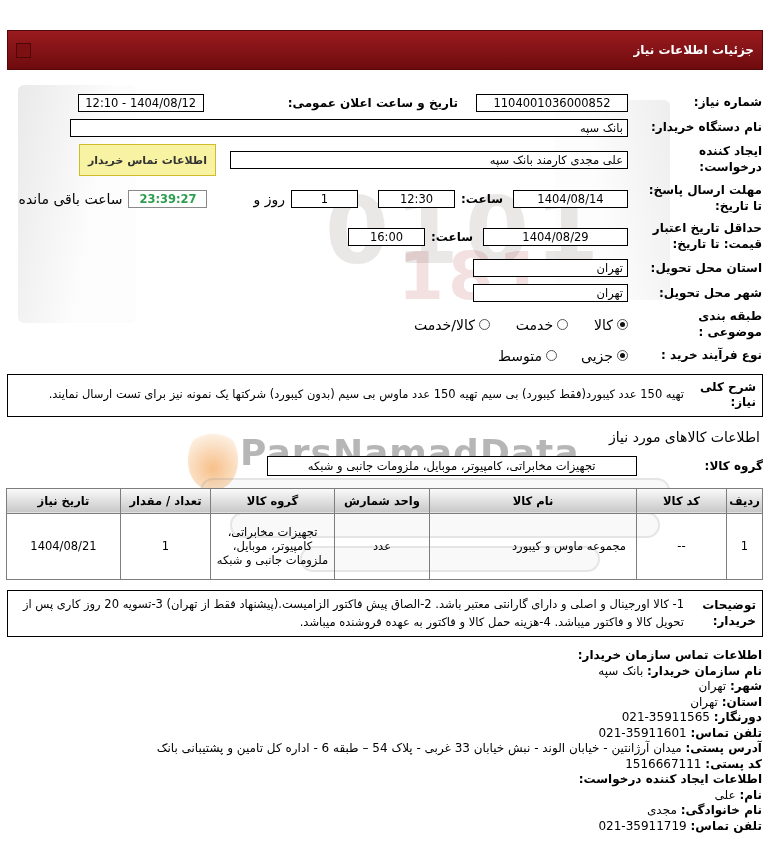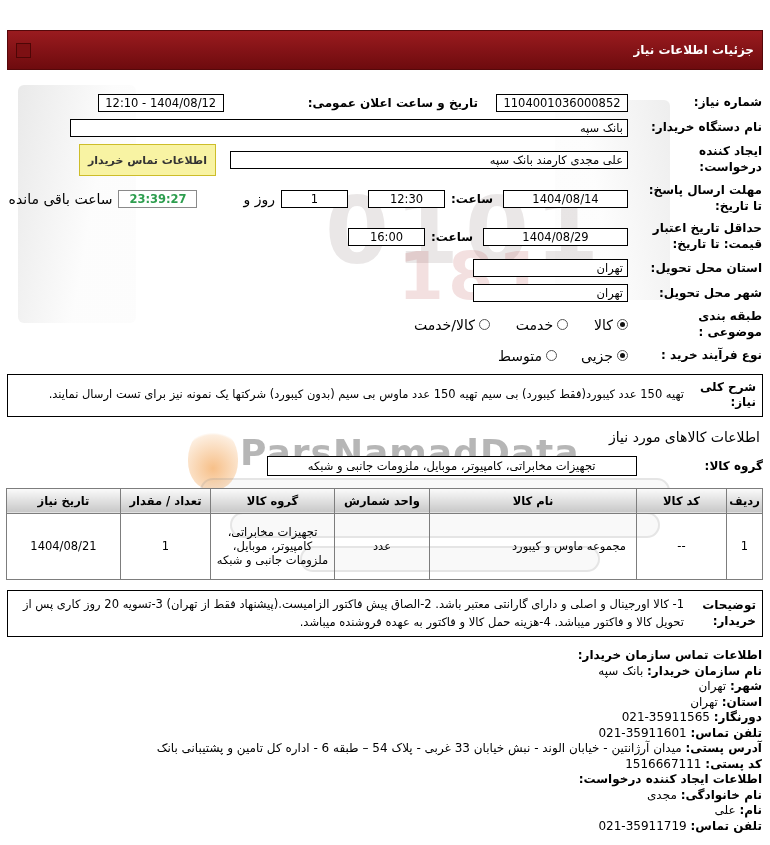--- a/index.html
+++ b/index.html
@@ -107,39 +107,39 @@
 
   <div class="header-bar">
     <span class="header-title">جزئیات اطلاعات نیاز</span>
     <span class="header-left-icon"></span>
   </div>
 
   <div class="form-area">
 
     <div class="form-row">
       <span class="f-label">شماره نیاز:</span>
-      <span class="box" style="width:132px">1104001036000852</span>
+      <span class="box" style="width:152px">1104001036000852</span>
       <span class="inline-label" style="margin-right:12px">تاریخ و ساعت اعلان عمومی:</span>
       <span class="box ltr" style="width:126px;margin-right:78px">12:10 - 1404/08/12</span>
     </div>
 
     <div class="form-row">
       <span class="f-label">نام دستگاه خریدار:</span>
       <span class="box rstart" style="width:558px">بانک سپه</span>
     </div>
 
     <div class="form-row">
       <span class="f-label">ایجاد کننده درخواست:</span>
       <span class="box rstart" style="width:398px">علی مجدی کارمند بانک سپه</span>
       <span class="btn-yellow" style="margin-right:8px">اطلاعات تماس خریدار</span>
     </div>
 
     <div class="form-row">
       <span class="f-label">مهلت ارسال پاسخ: تا تاریخ:</span>
-      <span class="box" style="width:125px">1404/08/14</span>
+      <span class="box" style="width:115px">1404/08/14</span>
       <span class="inline-label" style="margin-right:4px">ساعت:</span>
       <span class="box" style="width:77px">12:30</span>
       <span class="box" style="width:67px;margin-right:14px">1</span>
       <span class="opt-label">روز و</span>
       <span class="box countdown ltr" style="width:79px;margin-right:40px">23:39:27</span>
       <span class="opt-label">ساعت باقی مانده</span>
     </div>
 
     <div class="form-row">
       <span class="f-label">حداقل تاریخ اعتبار قیمت: تا تاریخ:</span>
@@ -270,26 +270,26 @@
       <span class="c-value">میدان آرژانتین - خیابان الوند - نبش خیابان 33 غربی - پلاک 54 – طبقه 6 - اداره کل تامین و پشتیبانی بانک</span>
     </div>
     <div class="contact-line">
       <span class="c-label">کد پستی:</span>
       <span class="c-value ltr">1516667111</span>
     </div>
 
     <div class="contact-line c-title">اطلاعات ایجاد کننده درخواست:</div>
 
     <div class="contact-line">
+      <span class="c-label">نام:</span>
+      <span class="c-value">علی</span>
+    </div>
+    <div class="contact-line">
       <span class="c-label">نام خانوادگی:</span>
       <span class="c-value">مجدی</span>
     </div>
     <div class="contact-line">
-      <span class="c-label">نام:</span>
-      <span class="c-value">علی</span>
-    </div>
-    <div class="contact-line">
       <span class="c-label">تلفن تماس:</span>
       <span class="c-value ltr">021-35911719</span>
     </div>
   </div>
 
 </div>
 
 </body></html>

